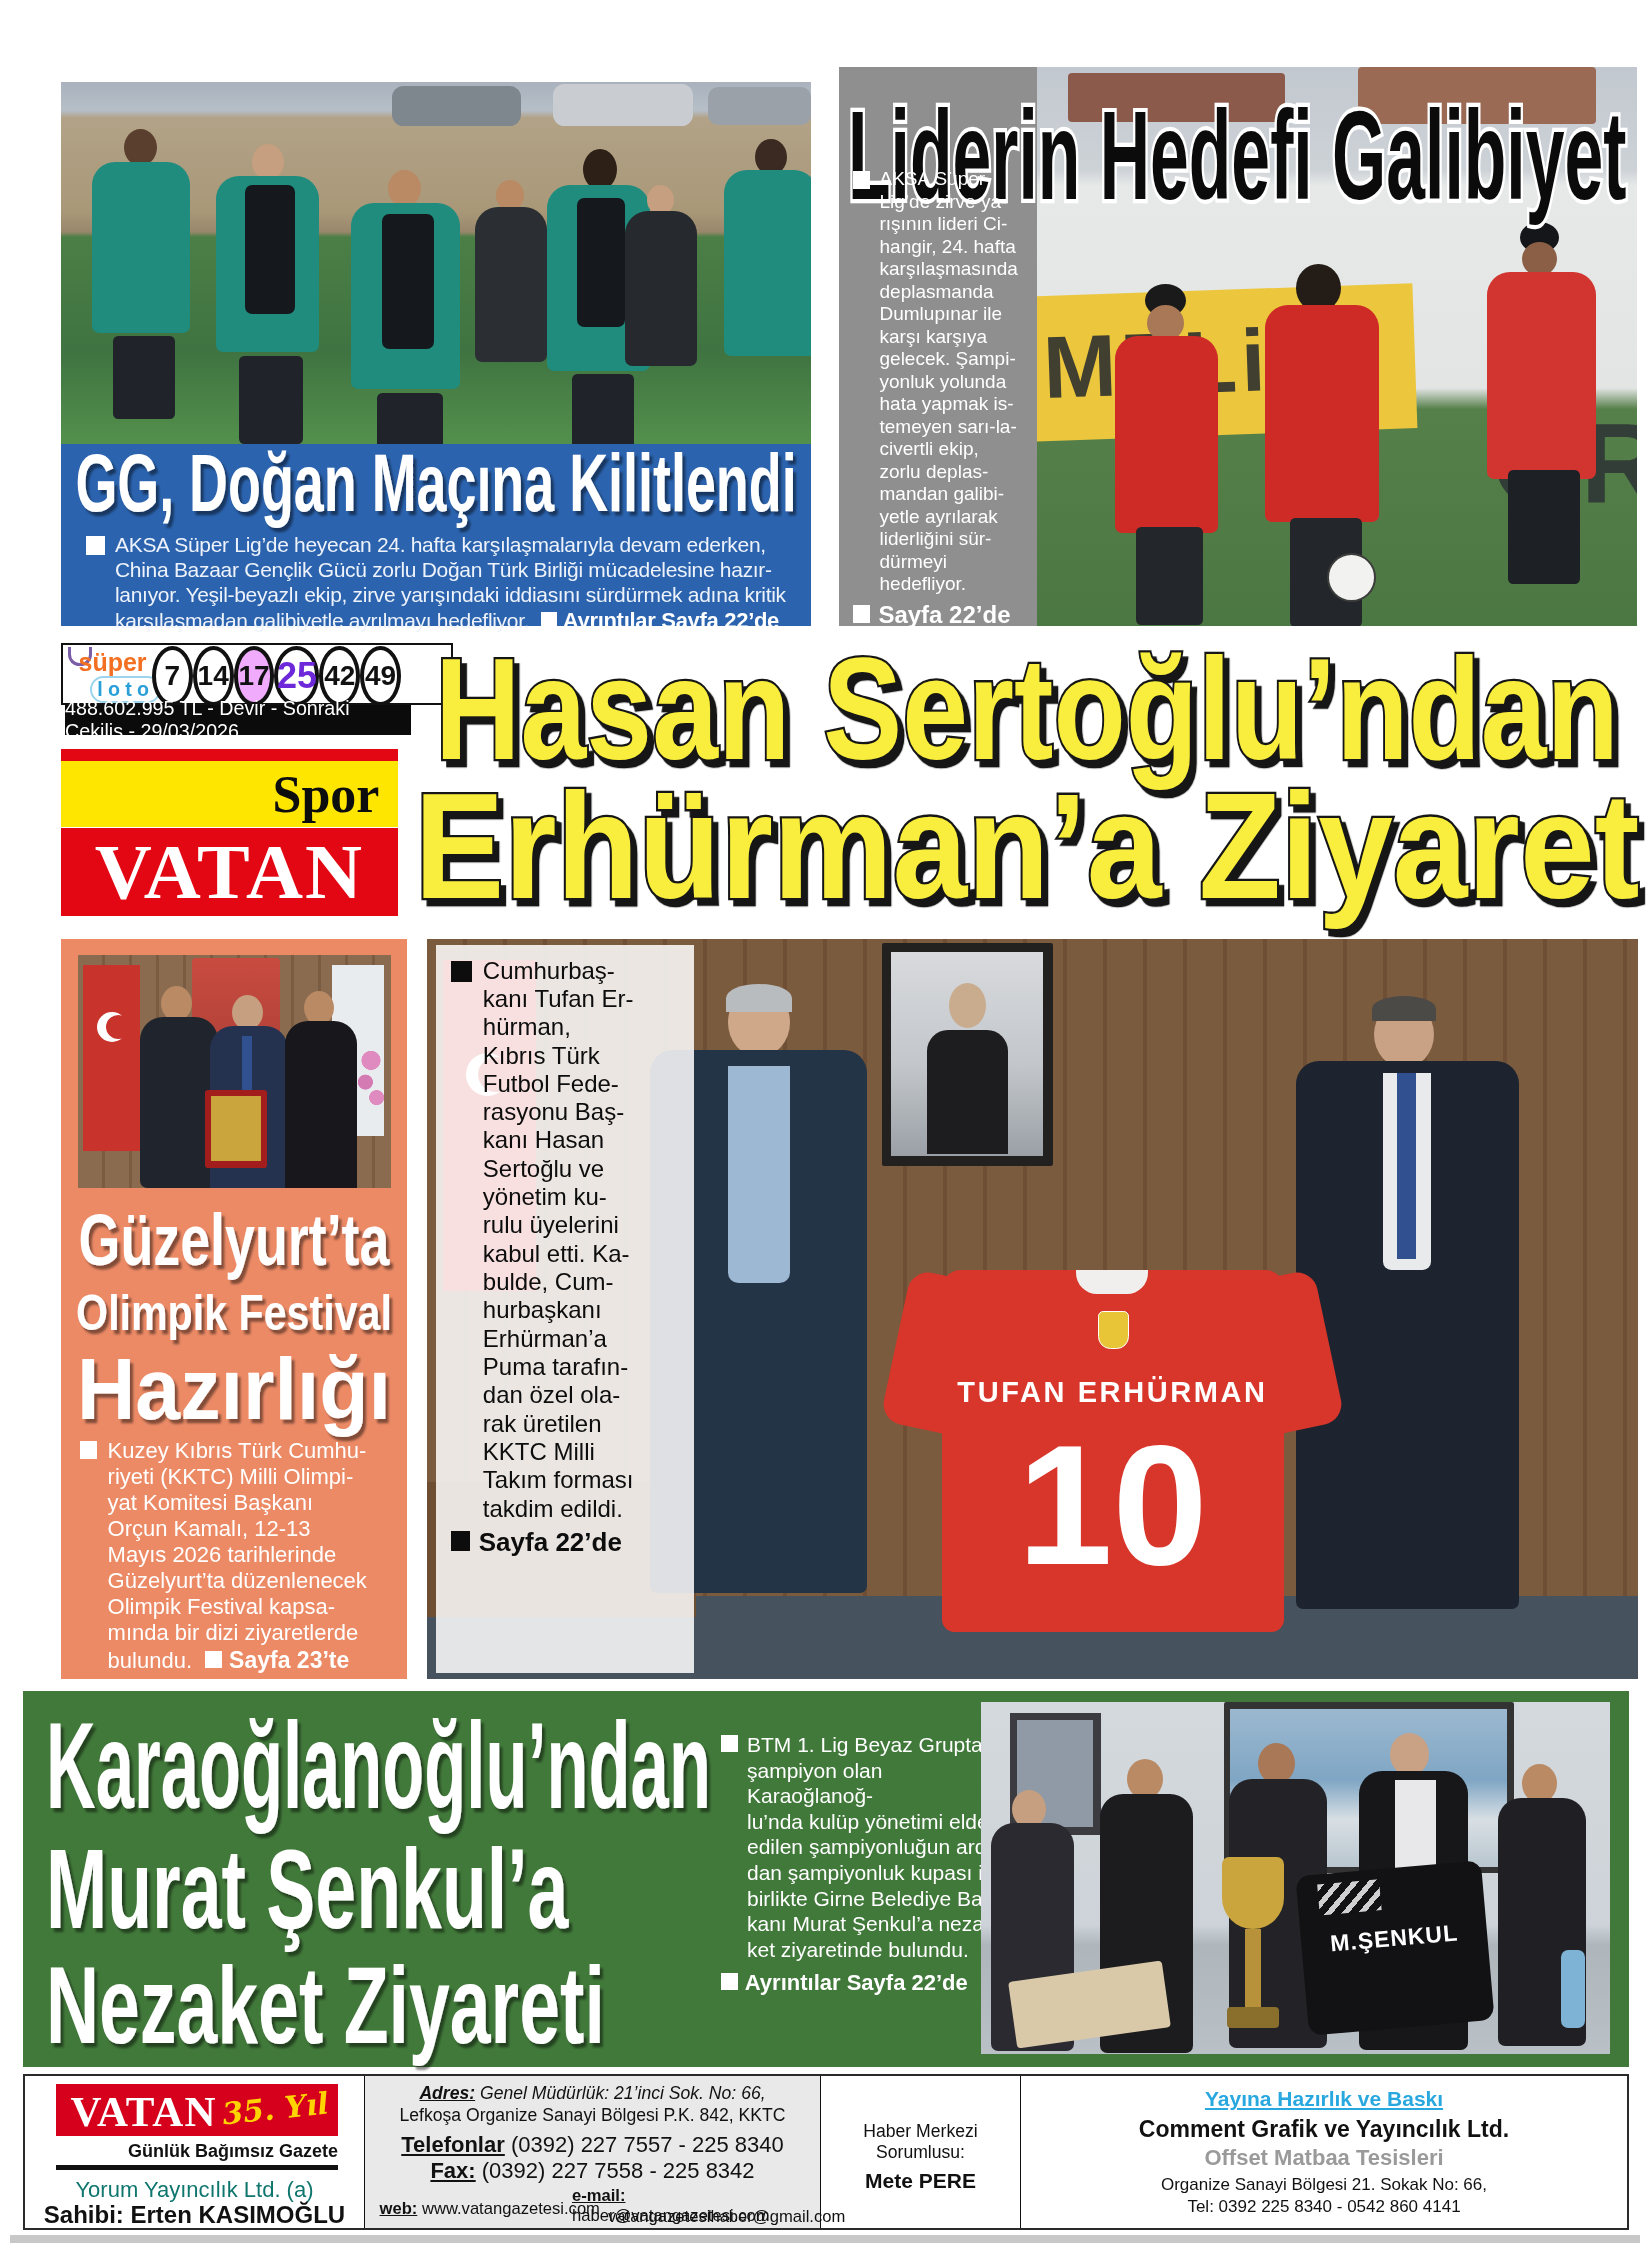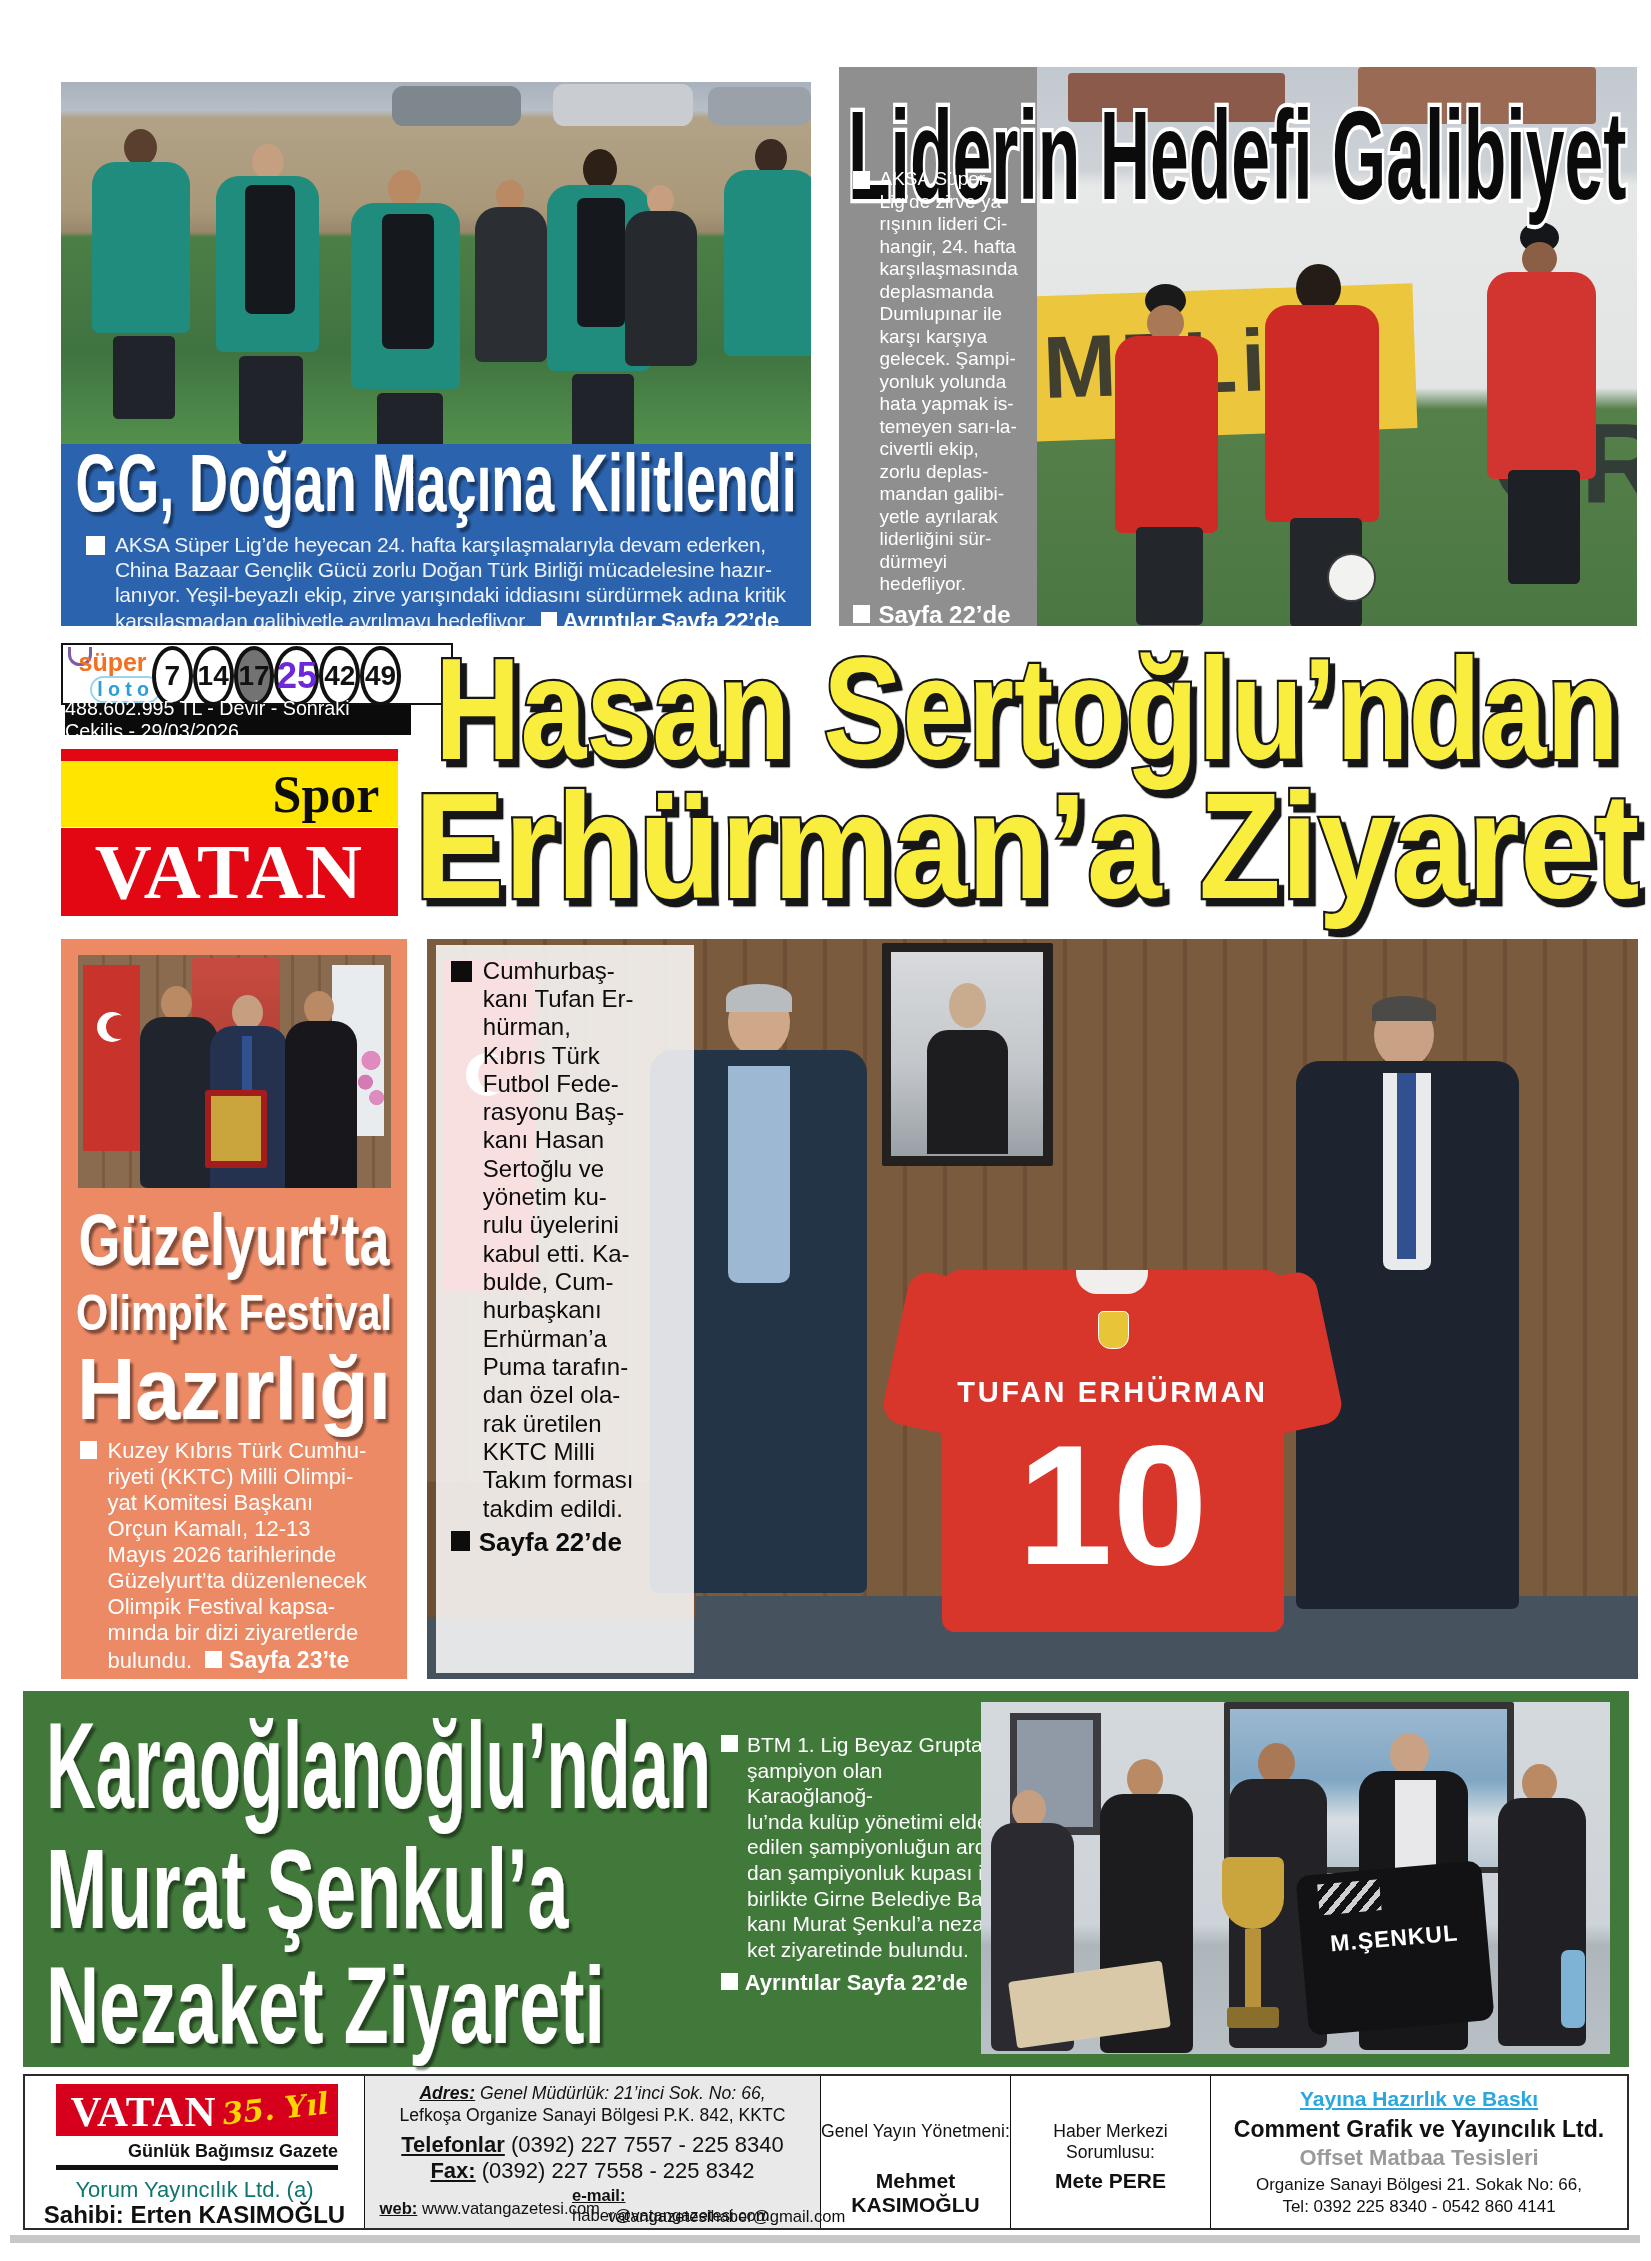--- a/index.html
+++ b/index.html
@@ -165,21 +165,21 @@
         <div style="position:absolute;left:11.4px;top:1px;font-size:25px;font-weight:bold;color:#f36f21;">süper</div>
         <div style="position:absolute;left:23px;top:29px;font-size:19.7px;font-weight:bold;color:#2a9fd8;letter-spacing:5.2px;border:2.1px solid #9bd4ef;border-radius:13.5px;padding:0 5.2px;">loto</div>
       </div>
       <div class="abs" style="left:89px;top:1px;width:249px;height:54px;display:flex;justify-content:space-between;">
         <div style="width:37px;height:52px;background:#fff;border:4.7px solid #111;border-radius:50%;display:flex;align-items:center;justify-content:center;">
           <span style="font-size:28px;font-weight:bold;color:#111;">7</span>
         </div>
         <div style="width:37px;height:52px;background:#fff;border:4.7px solid #111;border-radius:50%;display:flex;align-items:center;justify-content:center;">
           <span style="font-size:28px;font-weight:bold;color:#111;">14</span>
         </div>
-        <div style="width:37px;height:52px;background:#737373;border:4.7px solid #111;border-radius:50%;display:flex;align-items:center;justify-content:center;">
+        <div style="width:37px;height:52px;background:#f0abfc;border:4.7px solid #111;border-radius:50%;display:flex;align-items:center;justify-content:center;">
           <span style="font-size:28px;font-weight:bold;color:#111;">17</span>
         </div>
         <div style="width:37px;height:52px;background:#fff;border:4.7px solid #111;border-radius:50%;display:flex;align-items:center;justify-content:center;">
           <span style="font-size:36px;font-weight:bold;color:#6d28d9;">25</span>
         </div>
         <div style="width:37px;height:52px;background:#fff;border:4.7px solid #111;border-radius:50%;display:flex;align-items:center;justify-content:center;">
           <span style="font-size:28px;font-weight:bold;color:#111;">42</span>
         </div>
         <div style="width:37px;height:52px;background:#fff;border:4.7px solid #111;border-radius:50%;display:flex;align-items:center;justify-content:center;">
           <span style="font-size:28px;font-weight:bold;color:#111;">49</span>
@@ -435,24 +435,20 @@
       </div>
       <div style="position:absolute;left:207px;top:110px;font-size:16.6px;">
         <span class="b u">e-mail:</span>
         <a href="#">haber@vatangazetesi.com</a>
       </div>
       <div style="position:absolute;left:243px;top:131px;font-size:16.6px;">
         <a href="#">vatangazetesihaber@gmail.com</a>
       </div>
     </div>
 
-    <div style="width:189px;position:relative;border-right:1.6px solid #111;">
-      <div style="position:absolute;left:0;top:45px;width:189px;text-align:center;font-size:17.6px;color:#111;">Genel Yayın Yönetmeni:</div>
-      <div style="position:absolute;left:0;top:93px;width:189px;text-align:center;font-weight:bold;font-size:21px;color:#111;">Mehmet KASIMOĞLU</div>
-    </div>
 
     <div style="width:199px;position:relative;border-right:1.6px solid #111;">
       <div style="position:absolute;left:0;top:45px;width:199px;text-align:center;font-size:17.6px;color:#111;">Haber Merkezi Sorumlusu:</div>
       <div style="position:absolute;left:0;top:93px;width:199px;text-align:center;font-weight:bold;font-size:21px;color:#111;">Mete PERE</div>
     </div>
 
     <div style="flex:1;position:relative;text-align:center;">
       <div class="b u" style="position:absolute;left:0;top:11.4px;width:100%;font-size:21px;color:#29a8e0;">Yayına Hazırlık ve Baskı</div>
       <div class="b" style="position:absolute;left:0;top:40px;width:100%;font-size:23px;color:#111;">Comment Grafik ve Yayıncılık Ltd.</div>
       <div class="b" style="position:absolute;left:0;top:69px;width:100%;font-size:22px;color:#9a9a9a;">Offset Matbaa Tesisleri</div>

